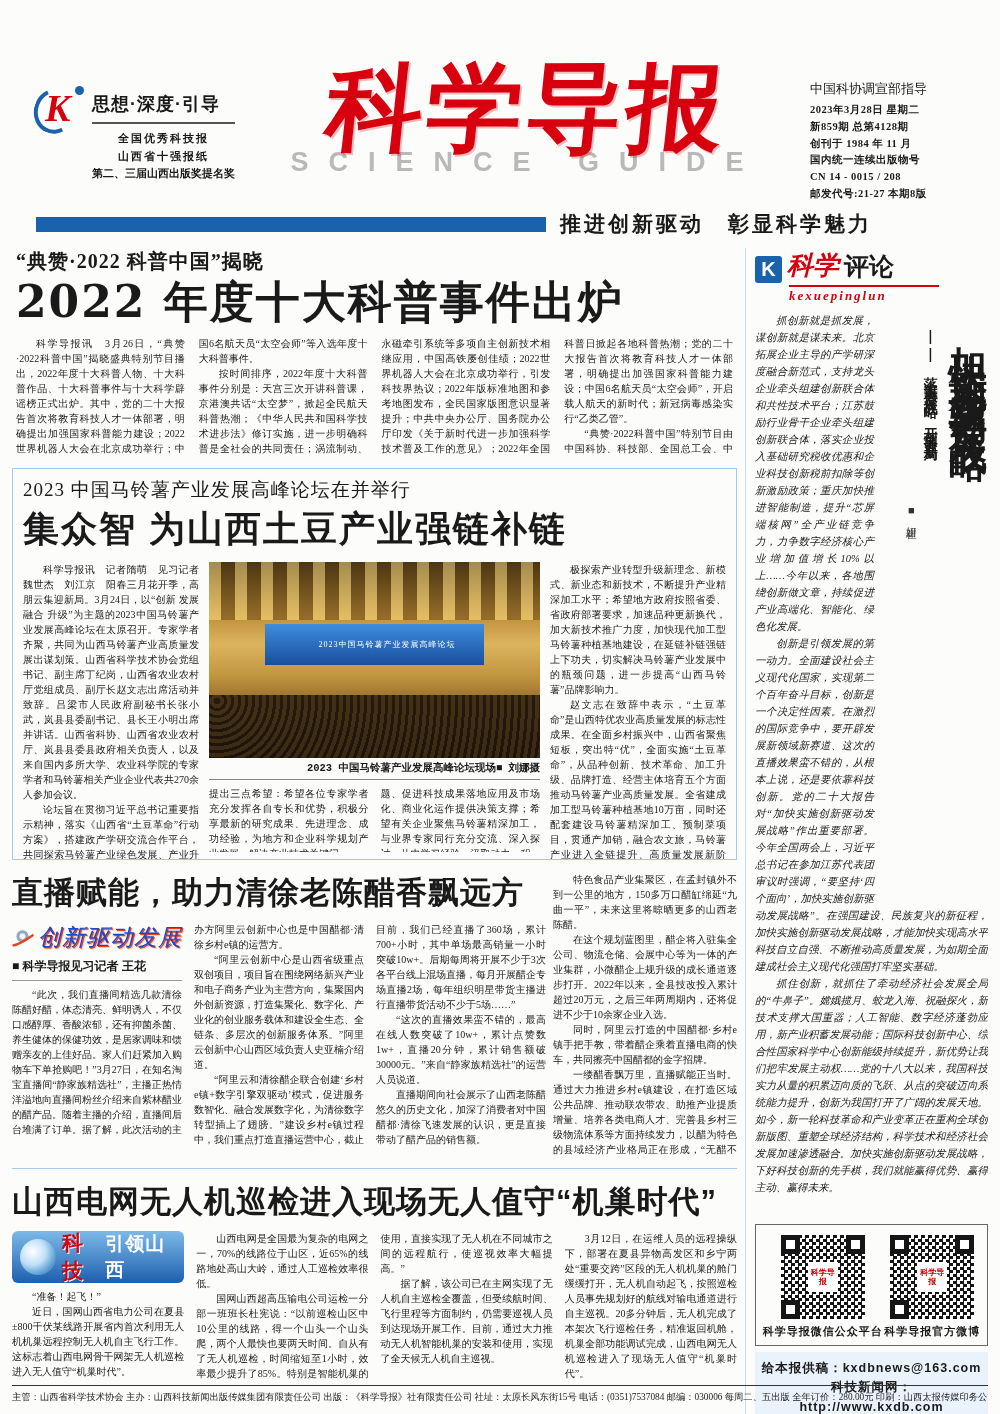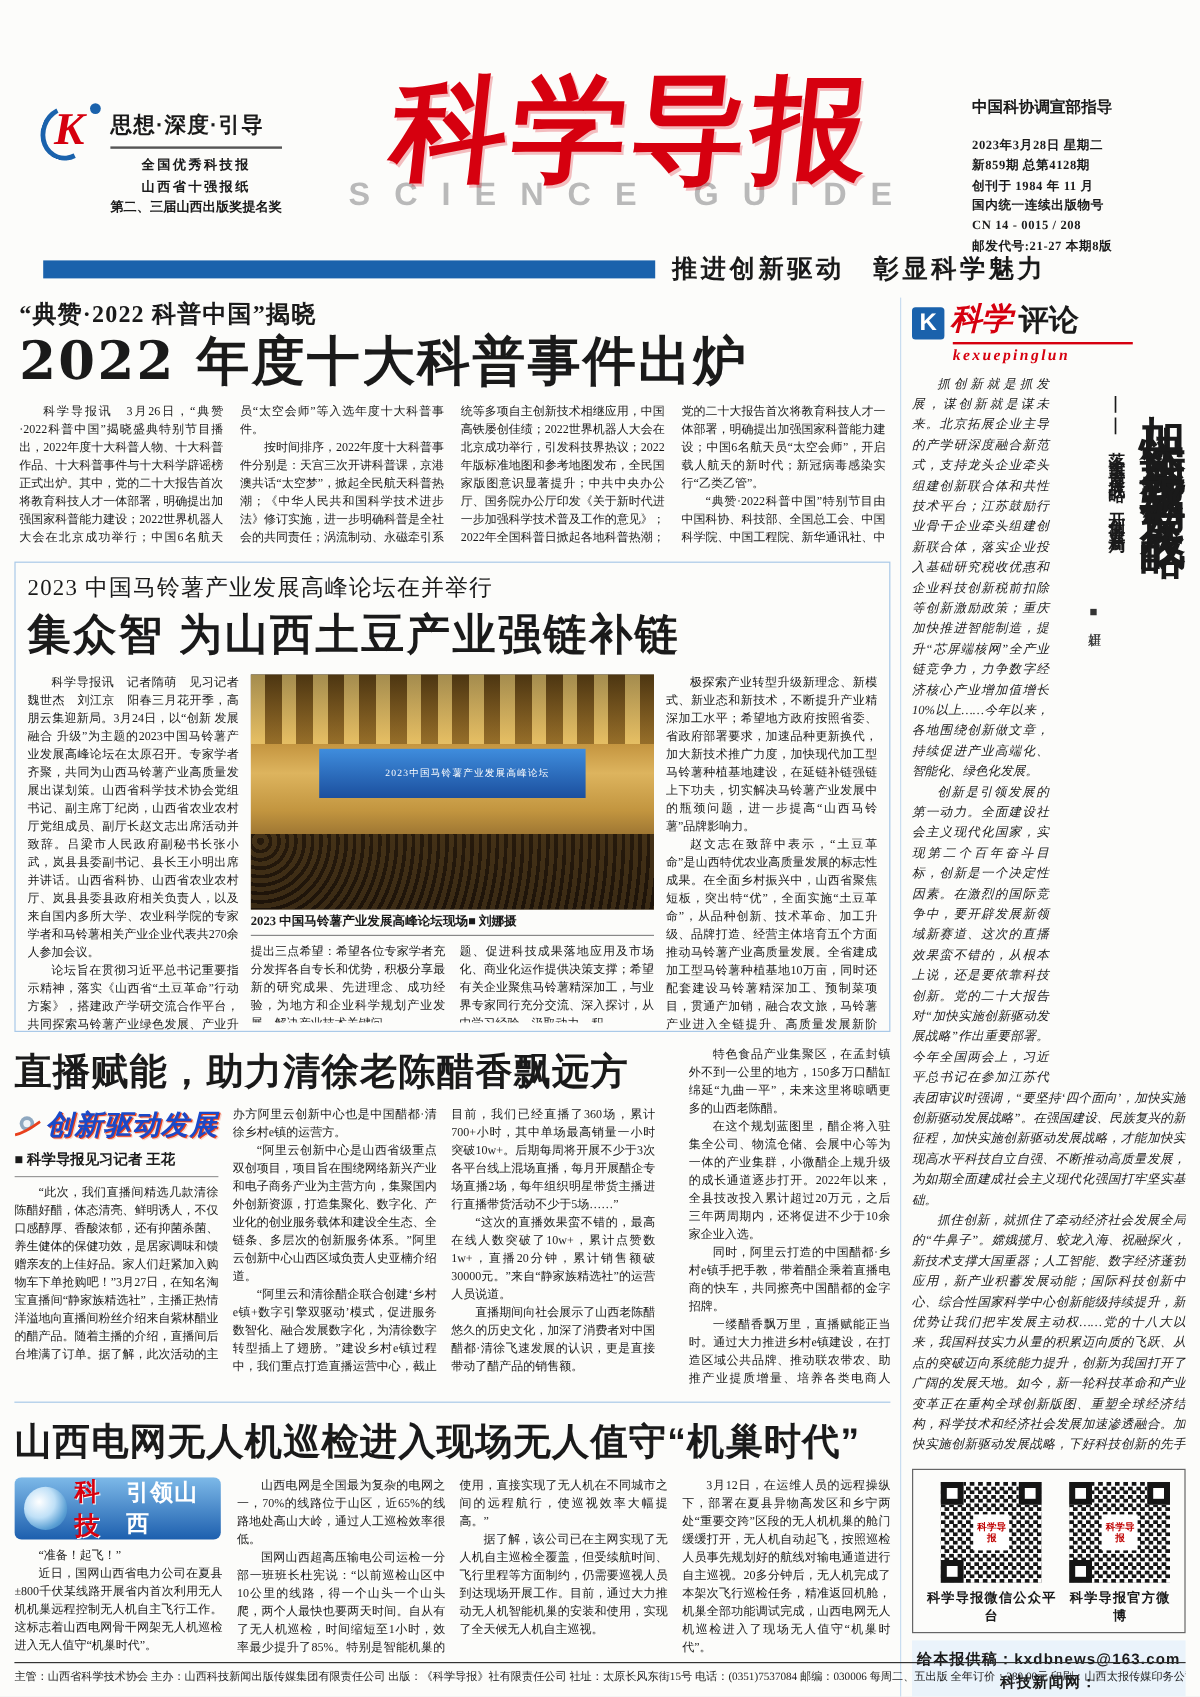--- a/index.html
+++ b/index.html
@@ -23,21 +23,21 @@
      border-bottom:2px solid #555; padding-bottom:6px; margin-top:8px; }
   .awards { margin-top:6px; text-align:center; }
   .awards p { font-size:11px; font-weight:700; letter-spacing:2px; line-height:1.6; white-space:nowrap; }
   .awards p:last-child { letter-spacing:0; }
   .mast-center { flex:1; text-align:center; padding-top:2px; }
   .np-title { font-family:"DejaVu Serif",serif; font-weight:700; font-size:96px; line-height:1.05;
      color:#d6000f; transform:skewX(-6deg); letter-spacing:4px; text-shadow:2px 2px 0 rgba(214,0,15,.25); }
   .np-title-en { font-family:"Liberation Sans",sans-serif; font-weight:700; font-size:27px; color:#b9b9b9;
      letter-spacing:20px; margin-top:-12px; }
   .mast-right { width:178px; padding-top:24px; }
-  .guidance { font-family:"Liberation Sans",sans-serif; font-weight:700; font-size:13px; margin-bottom:16px; }
+  .guidance { font-family:"Liberation Sans",sans-serif; font-weight:400; font-size:13px; margin-bottom:4px; }
   .pubinfo p { font-size:10.5px; font-weight:700; line-height:1.6; letter-spacing:.5px; }
   .slogan-row { display:flex; align-items:center; margin:4px 0 0 24px; width:836px; }
   .blue-bar { flex:1; height:15px; background:#1a62ac; }
   .slogan { font-family:"Liberation Sans",sans-serif; font-weight:700; font-size:21px; letter-spacing:3px; padding-left:14px; white-space:nowrap; }
   
   .main { display:flex; margin-top:10px; }
   .left-col { width:730px; }
   .right-col { width:246px; border-left:1px solid #c9ddf0; padding-left:9px; margin-left:8px; }
   p.bp { text-indent:2em; text-align:justify; line-height:1.5; }
   
@@ -54,30 +54,30 @@
   .pt-mid { flex:1; }
   .photo { position:relative; height:196px; overflow:hidden;
      background:linear-gradient(180deg,#34250f 0%,#7d5c26 14%,#c1913c 28%,#ddb45e 42%,#c2953f 58%,#8a652c 74%,#3c2c16 100%); }
   .photo .ceiling { position:absolute; top:0; left:0; right:0; height:30%;
      background:repeating-linear-gradient(90deg, rgba(255,224,130,.55) 0 12px, rgba(100,70,20,.5) 12px 26px); }
   .photo .screen { position:absolute; left:17%; right:17%; top:32%; height:21%;
      background:linear-gradient(180deg,#3f8ddd,#1b4f9e); display:flex; align-items:center; justify-content:center;
      color:#fff; font-size:8px; letter-spacing:1px;padding-left:25px; }
   .photo .crowd { position:absolute; bottom:0; left:0; right:0; height:32%;
      background:repeating-radial-gradient(circle at 8px 6px, #191008 0 3px, #3a2a14 3px 7px); opacity:.9; }
-  .caption { font-size:10.5px; font-weight:700; text-align:left; padding:3px 0 4px 0; border-bottom:1px solid #888; }
+  .caption { font-size:10.5px; font-weight:700; text-align:right; padding:3px 0 4px 0; border-bottom:1px solid #888;font-family:Liberation Mono, monospace; }
   .pt-below { display:flex; gap:12px; margin-top:6px; }
   .pt-below div { flex:1; font-size:10px; height:66px; overflow:hidden; }
   
-  .vinegar { display:flex; gap:28px; margin-top:12px; height:286px; overflow:hidden; }
+  .vinegar { display:flex; gap:7px; margin-top:12px; height:286px; overflow:hidden; }
   .v-left { width:534px; }
   .v-head { font-family:"Liberation Sans",sans-serif; font-weight:700; font-size:31px; letter-spacing:1px; margin-bottom:8px; }
   .v-flow { column-count:3; column-gap:12px; column-fill:auto; height:234px; overflow:hidden; font-size:10px; }
   .v-badge { break-inside:avoid; display:flex; align-items:center; gap:4px; margin-bottom:4px; }
-  .v-badge .txt { font-family:"Liberation Sans",sans-serif; font-weight:700; font-style:italic; font-size:23px;
+  .v-badge .txt { font-family:"Liberation Sans",sans-serif; font-weight:400; font-style:italic; font-size:23px;
      color:#1a49c8; text-shadow:2px 2px 0 #e8401c33, 1px 1px 0 #e8401c; letter-spacing:1px; white-space:nowrap; }
   .v-byline { break-inside:avoid; font-family:"Liberation Sans",sans-serif; font-weight:700; font-size:12px;
      border-bottom:1px solid #999; padding-bottom:5px; margin-bottom:6px; }
   .v-right { width:184px; font-size:10px; overflow:hidden; }
   
   .drone { border-top:1px solid #a9c9e8; margin-top:10px; padding-top:8px; }
   .drone .intro { font-size:13.5px; font-weight:700; width:700px; line-height:1.5; text-indent:2em; }
   .drone .headline { font-family:"Liberation Sans",sans-serif; font-weight:700; font-size:31px; letter-spacing:1px; margin:4px 0 8px 0; }
   .d-flow { column-count:4; column-gap:12px; column-fill:auto; height:162px; overflow:hidden; font-size:10px; }
   .d-badge { break-inside:avoid; width:172px; height:52px; border-radius:6px; margin:0 0 6px 0;

